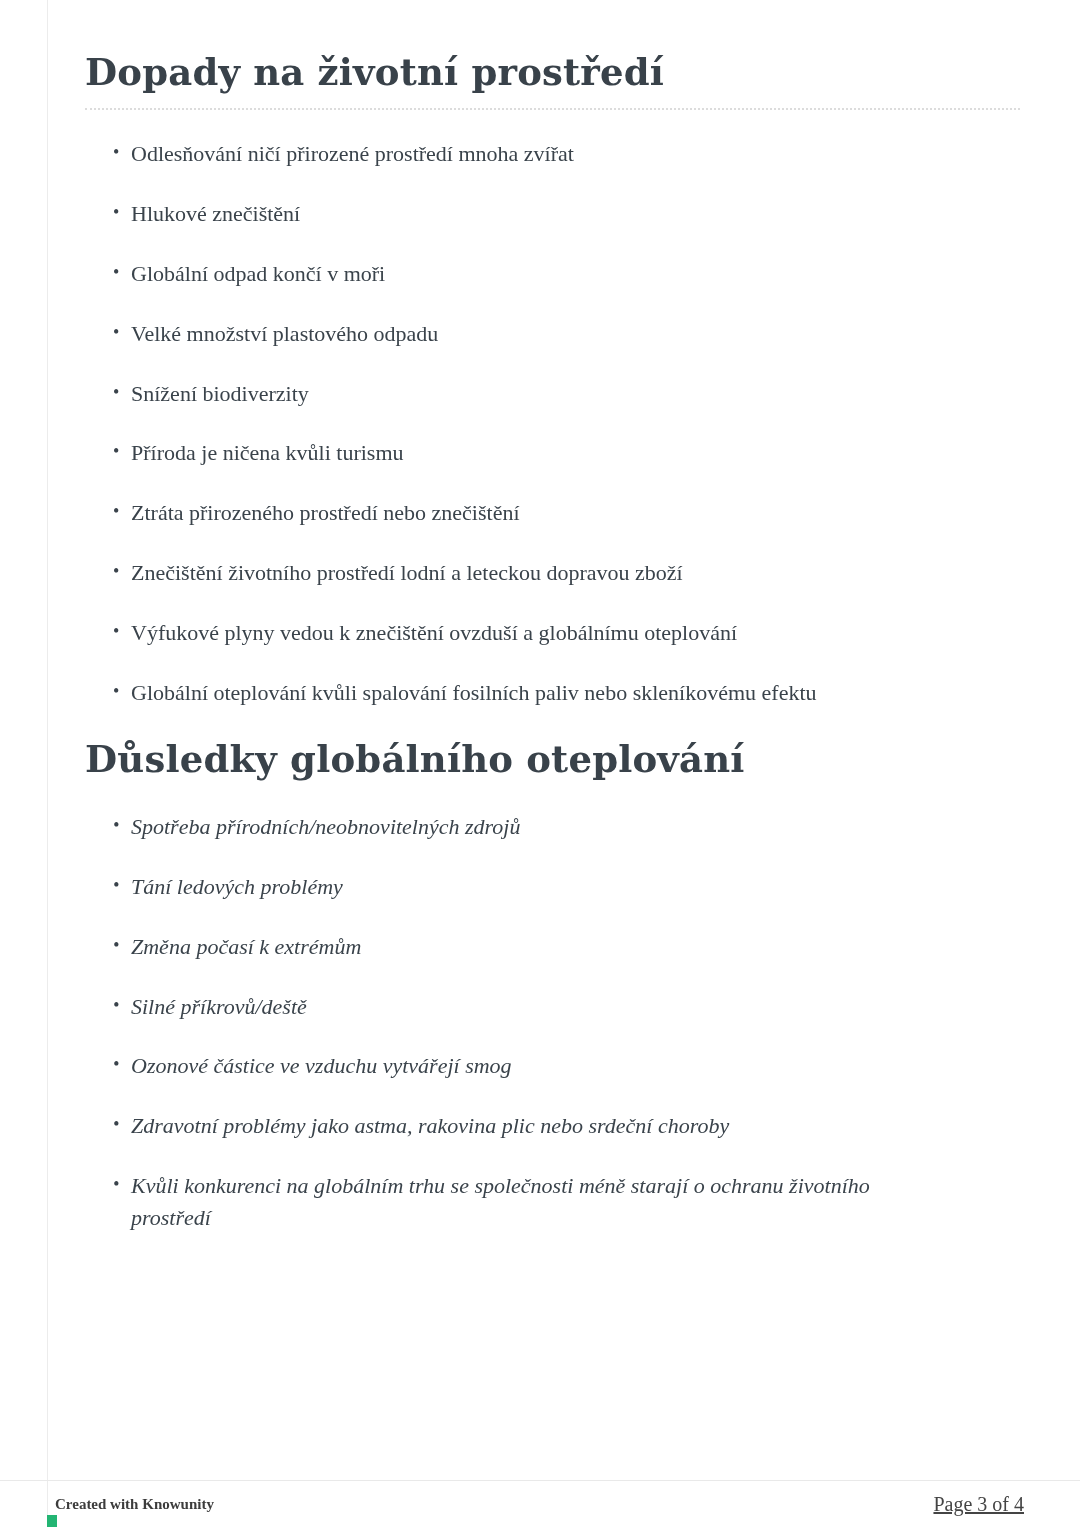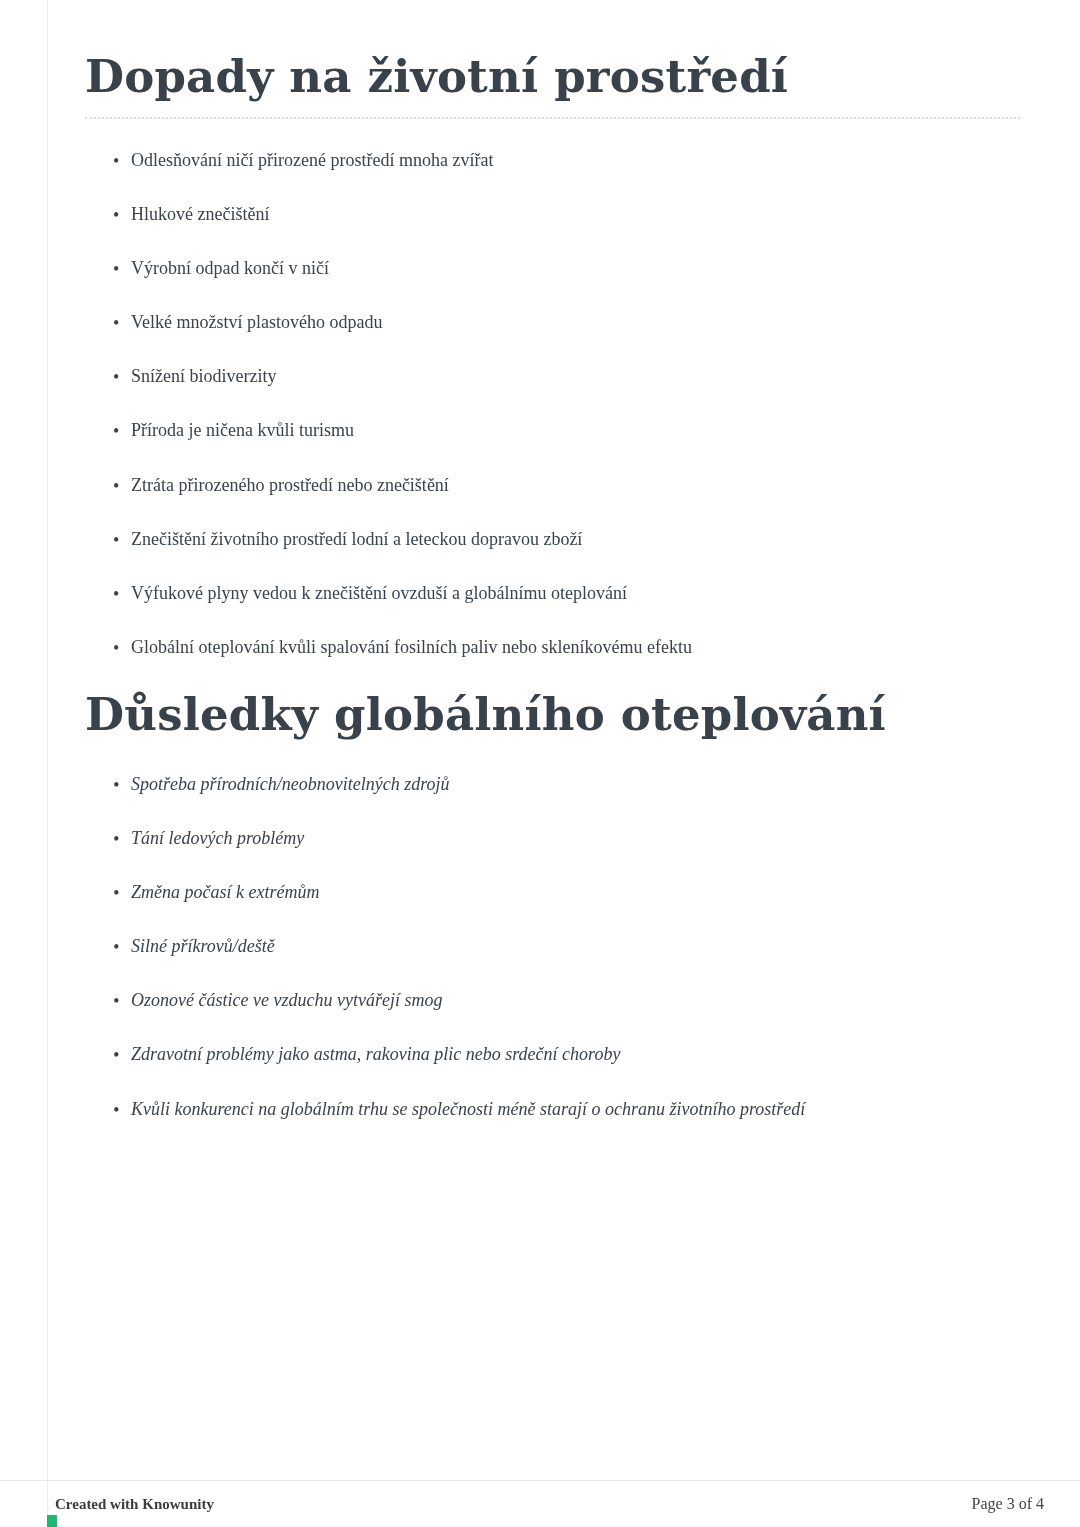--- a/index.html
+++ b/index.html
@@ -21,39 +21,39 @@
     bottom: 0;
     width: 1px;
     background: #ececec;
   }
   .content {
     padding: 50px 60px 0 85px;
   }
   .section-title {
     font-family: "DejaVu Serif", "Liberation Serif", serif;
     font-weight: 700;
-    font-size: 45px;
+    font-size: 37px;
     color: #39424a;
     letter-spacing: 0.2px;
   }
   .title-underlined {
     border-bottom: 2px dotted #dcdcdc;
     padding-bottom: 14px;
   }
   .section-title.second {
     margin-top: 18px;
   }
   ul.bullet-list {
     list-style: none;
     margin: 28px 0 0 28px;
   }
   ul.bullet-list li {
     position: relative;
     padding-left: 18px;
-    font-size: 18px;
+    font-size: 22px;
     line-height: 1.45;
     margin-bottom: 28px;
     max-width: 830px;
     color: #3a434b;
   }
   ul.bullet-list li::before {
     content: "\2022";
     position: absolute;
     left: 0;
     top: 1px;
@@ -67,32 +67,33 @@
   .footer {
     position: absolute;
     left: 0;
     right: 0;
     bottom: 0;
     height: 47px;
     border-top: 1px solid #e9e9e9;
     display: flex;
     align-items: center;
     justify-content: space-between;
-    padding: 0 36px 0 55px;
+    padding: 0 56px 0 55px;
   }
   .footer-left {
     font-family: "Liberation Serif", serif;
     font-weight: 700;
     font-size: 15px;
     color: #3c3c3c;
   }
   .footer-right {
     font-family: "Liberation Serif", serif;
-    font-size: 16px;
+    font-size: 20px;
     color: #444444;
+    text-decoration: underline;
   }
   .green-corner-mark {
     position: absolute;
     left: 47px;
     bottom: 0;
     width: 10px;
     height: 12px;
     background: #23b573;
   }
 </style>
@@ -101,21 +102,21 @@
 
 <div class="page-left-border"></div>
 
 <div class="content">
 
   <h1 class="section-title title-underlined">Dopady na životní prostředí</h1>
 
   <ul class="bullet-list">
     <li>Odlesňování ničí přirozené prostředí mnoha zvířat</li>
     <li>Hlukové znečištění</li>
-    <li>Výrobní odpad končí v ničí</li>
+    <li>Globální odpad končí v moři</li>
     <li>Velké množství plastového odpadu</li>
     <li>Snížení biodiverzity</li>
     <li>Příroda je ničena kvůli turismu</li>
     <li>Ztráta přirozeného prostředí nebo znečištění</li>
     <li>Znečištění životního prostředí lodní a leteckou dopravou zboží</li>
     <li>Výfukové plyny vedou k znečištění ovzduší a globálnímu oteplování</li>
     <li>Globální oteplování kvůli spalování fosilních paliv nebo skleníkovému efektu</li>
   </ul>
 
   <h1 class="section-title second">Důsledky globálního oteplování</h1>

